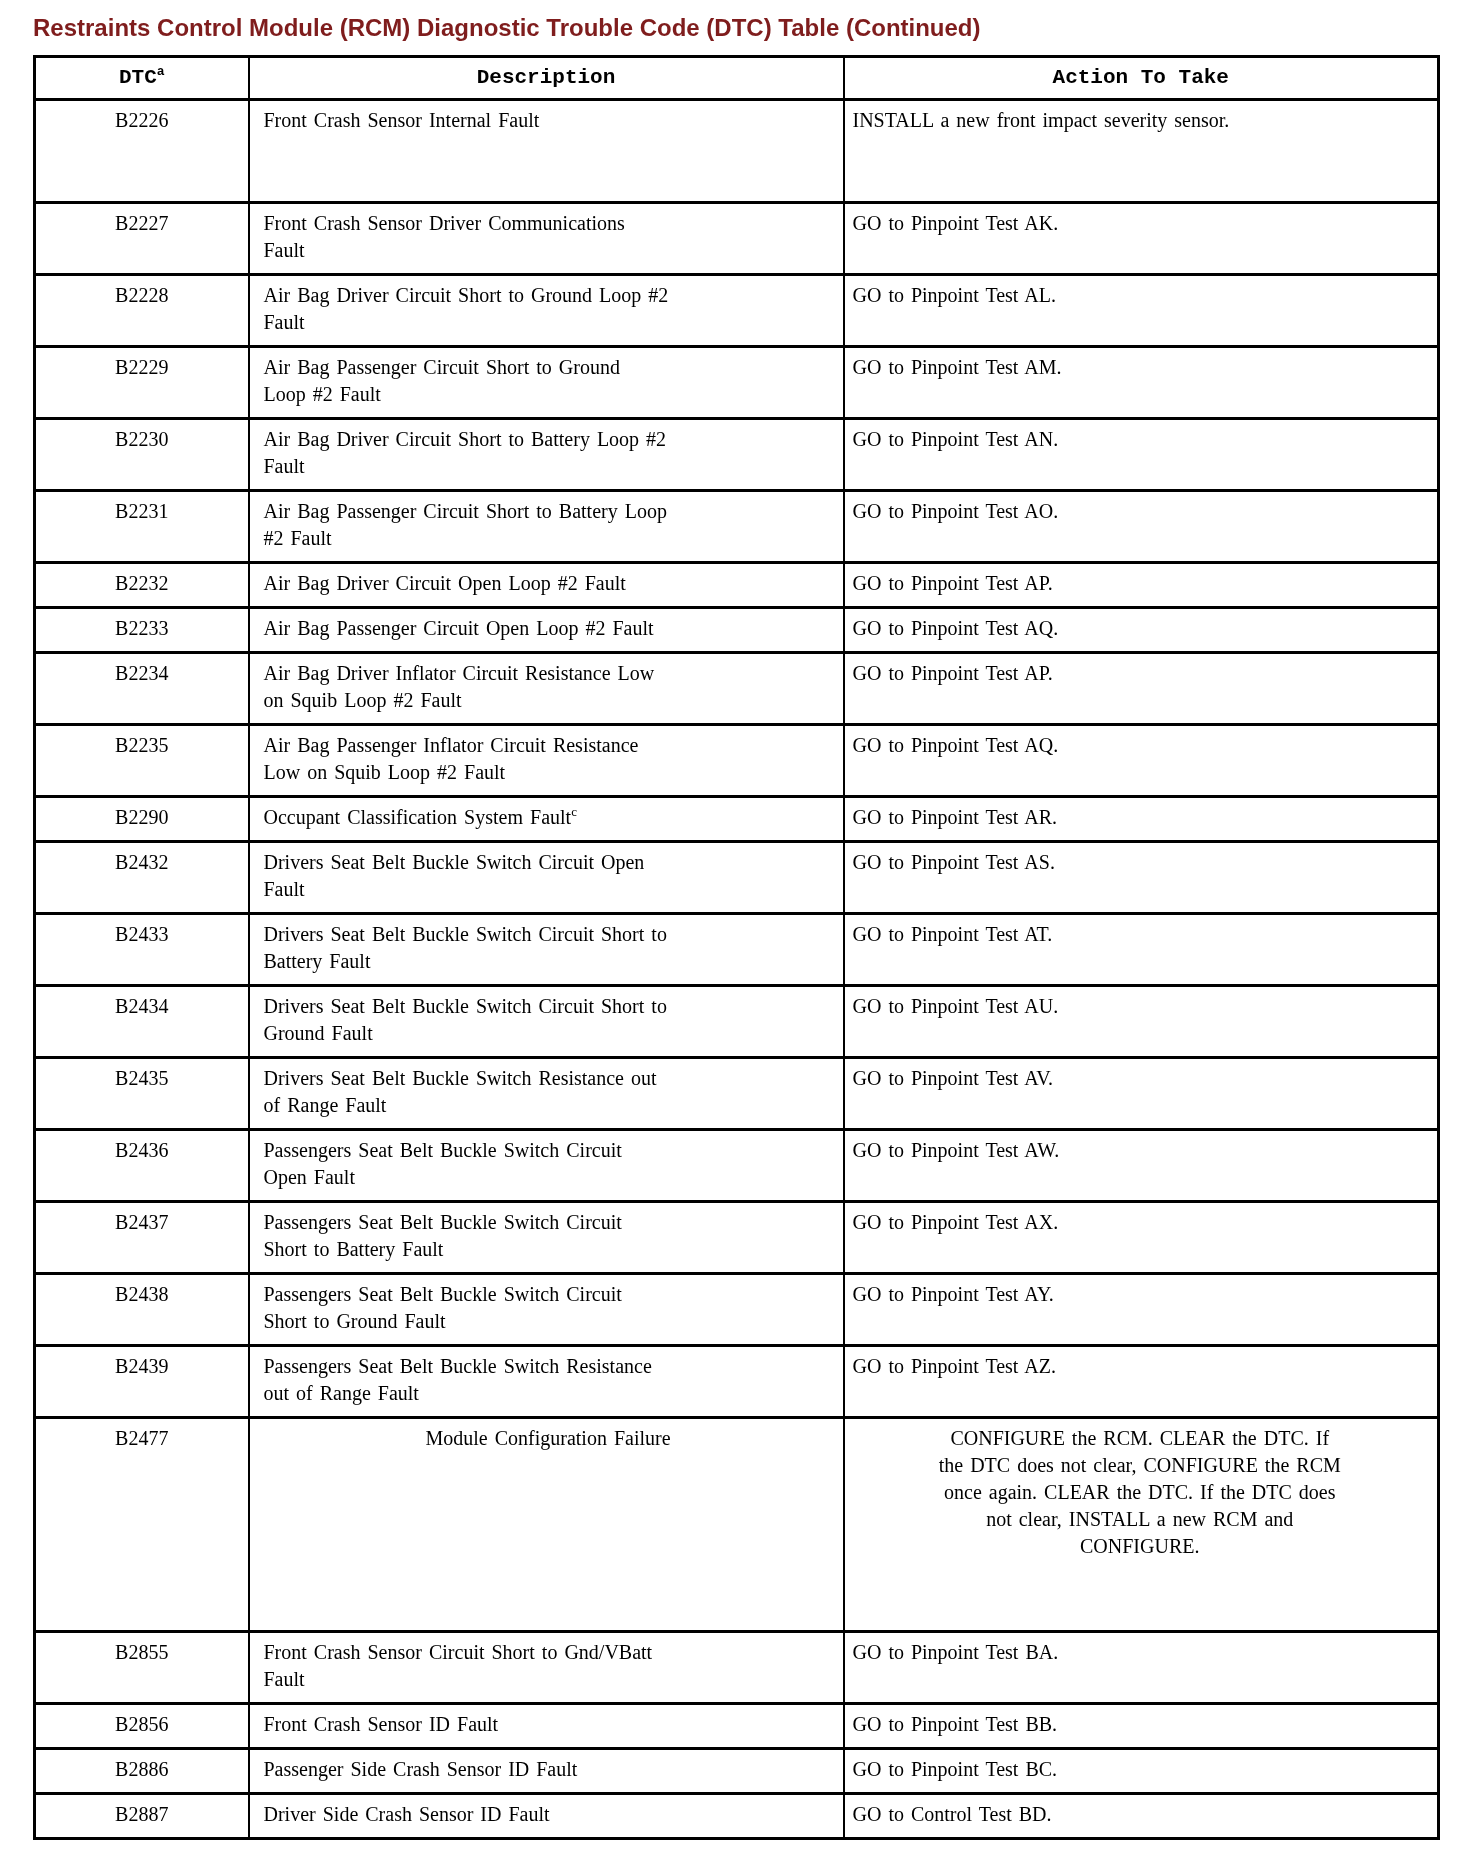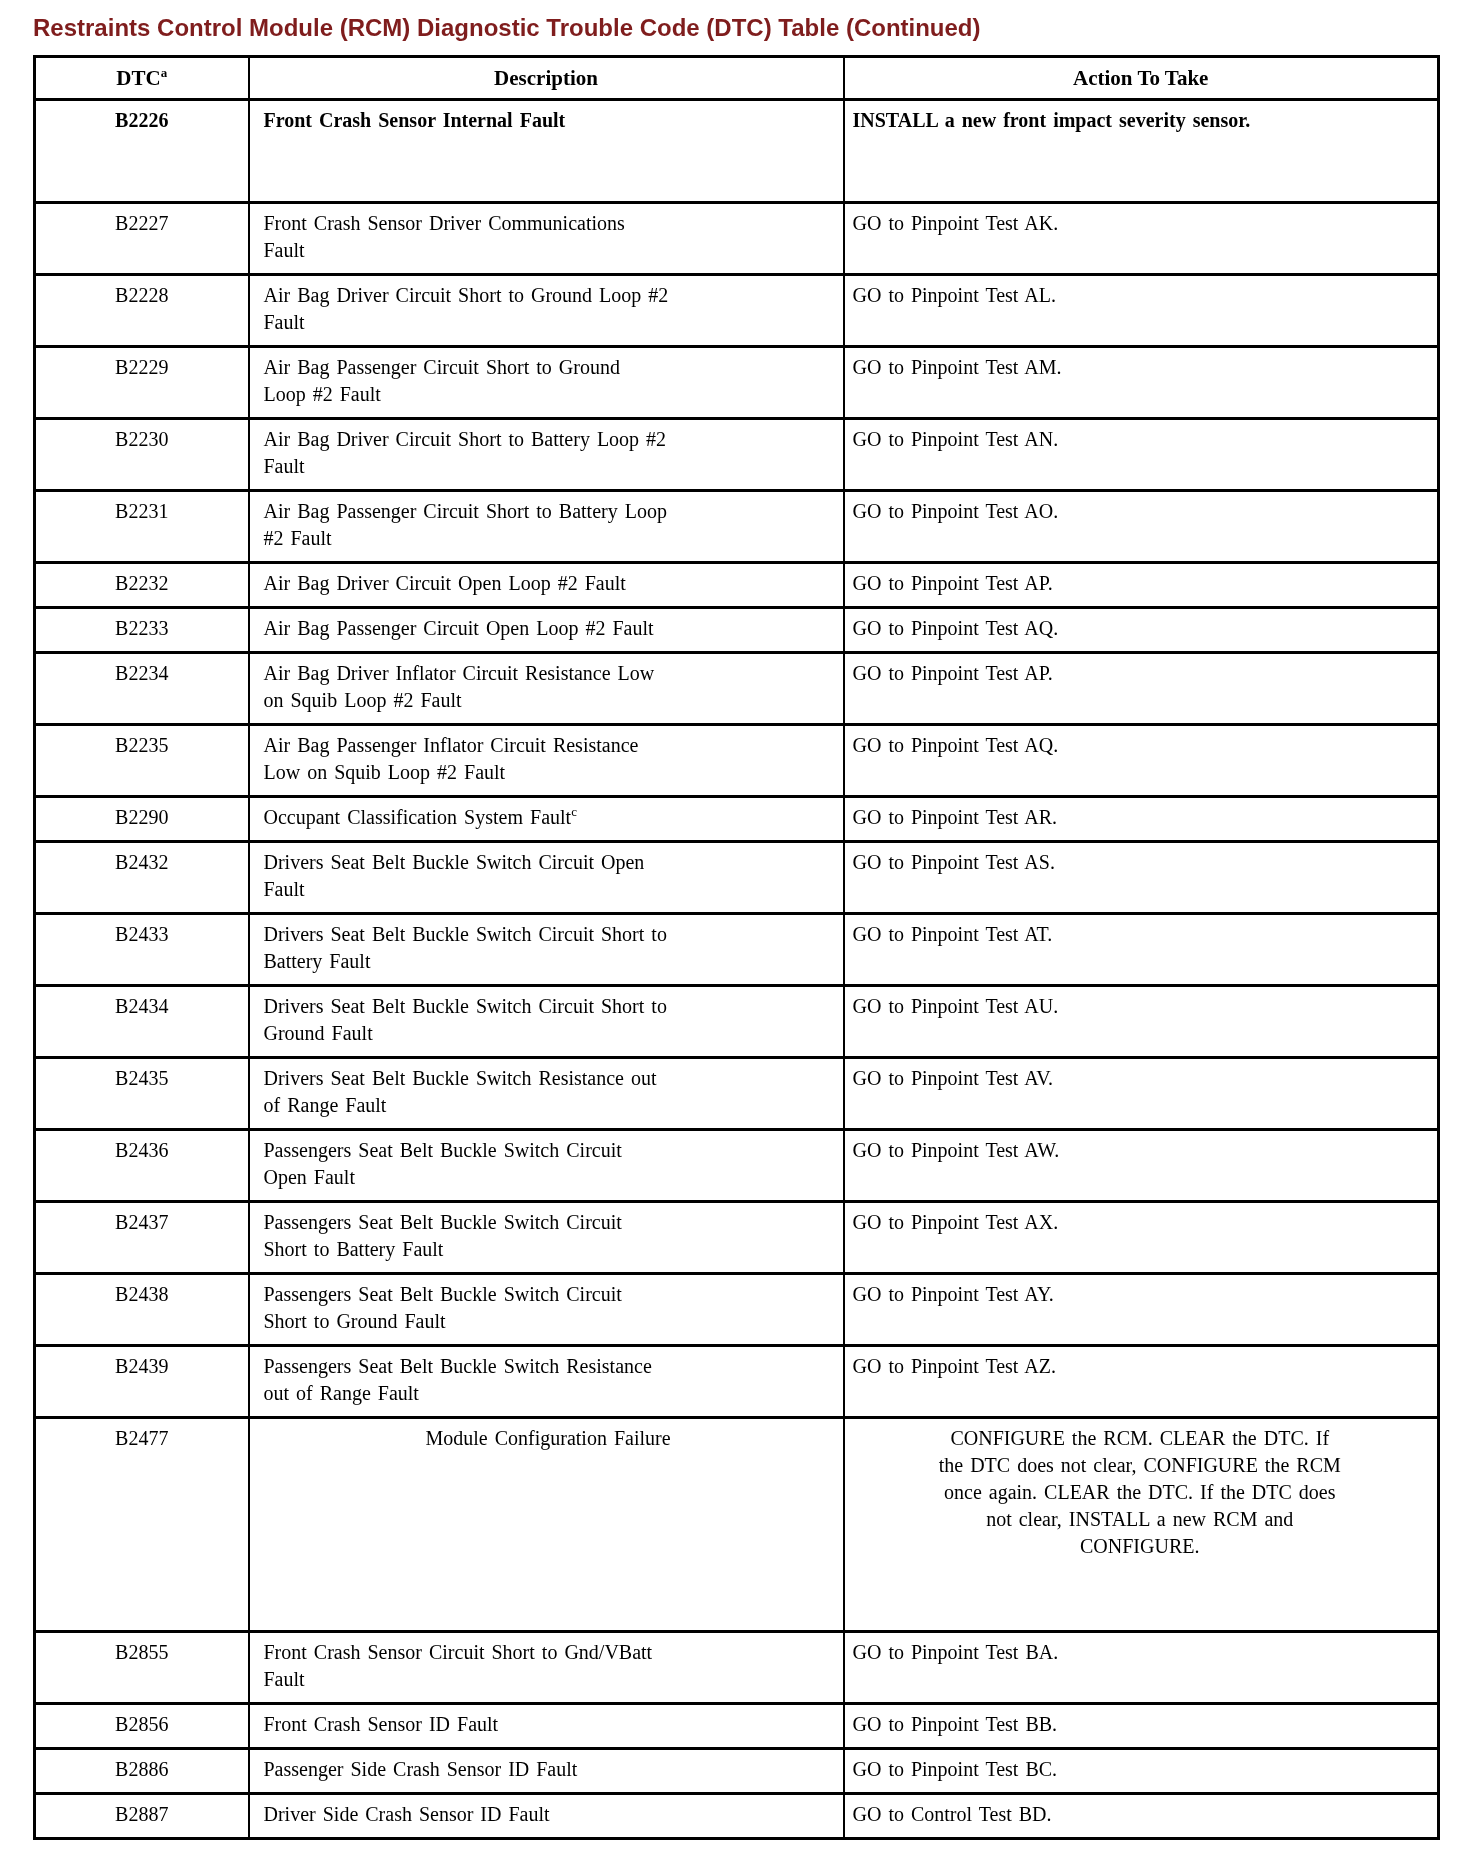--- a/index.html
+++ b/index.html
@@ -25,21 +25,21 @@
     color: #7f1d1d;
   }
   table.dtc-table {
     border-collapse: collapse;
     table-layout: fixed;
     width: 1404px;
     border: 3px solid #000;
     background: #fff;
   }
   .dtc-table th {
-    font-family: Liberation Serif, serif;
+    font-family: Liberation Mono, monospace;
     font-weight: bold;
     font-size: 21px;
     line-height: 24px;
     text-align: center;
     vertical-align: middle;
     padding: 8px 4px;
     border: 2px solid #000;
     border-top: 3px solid #000;
     border-bottom: 3px solid #000;
   }
@@ -57,21 +57,21 @@
   }
   .dtc-table td.cell-dtc {
     text-align: center;
     padding-left: 4px;
     padding-right: 4px;
     white-space: normal;
   }
   .dtc-table td.cell-action {
     padding-left: 8px;
   }
-  tr.tall td  { height: 85px; font-weight: bold; }
+  tr.tall td  { height: 85px; }
   tr.xtall td { height: 196px; text-align: center; }
   sup.fn {
     font-size: 13px;
     line-height: 0;
     vertical-align: super;
   }
 </style>
 </head>
 <body>
 

